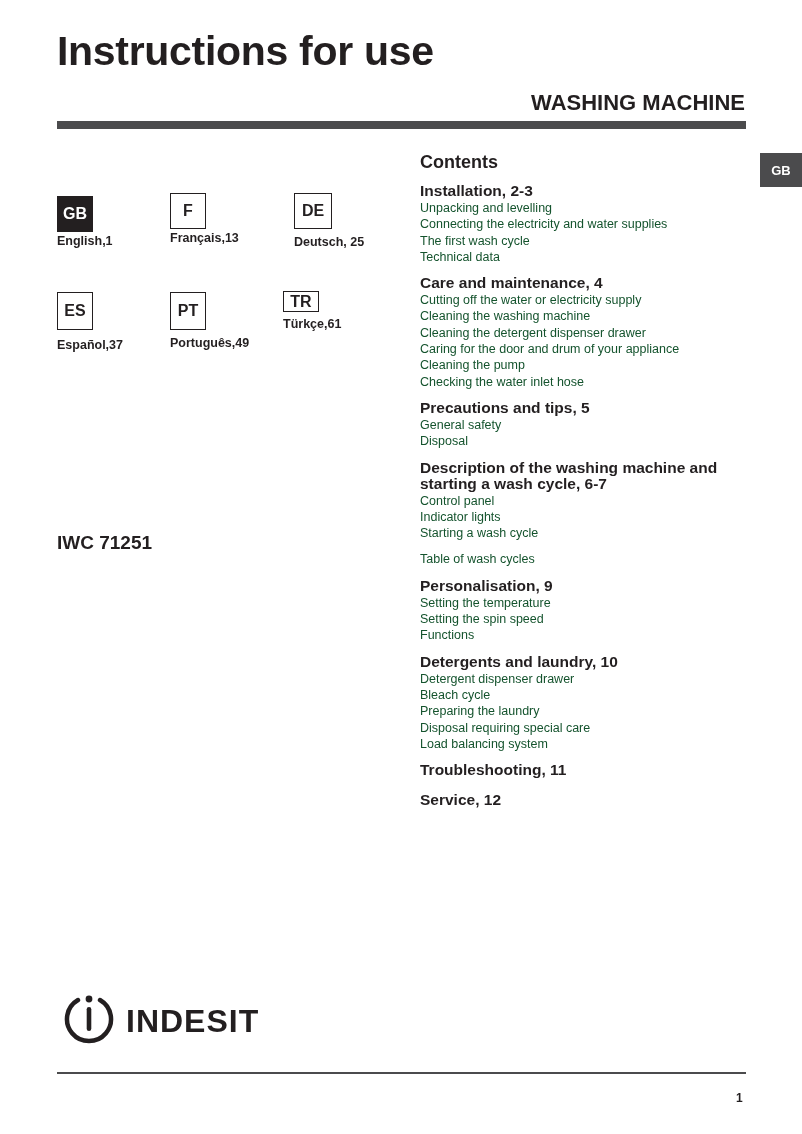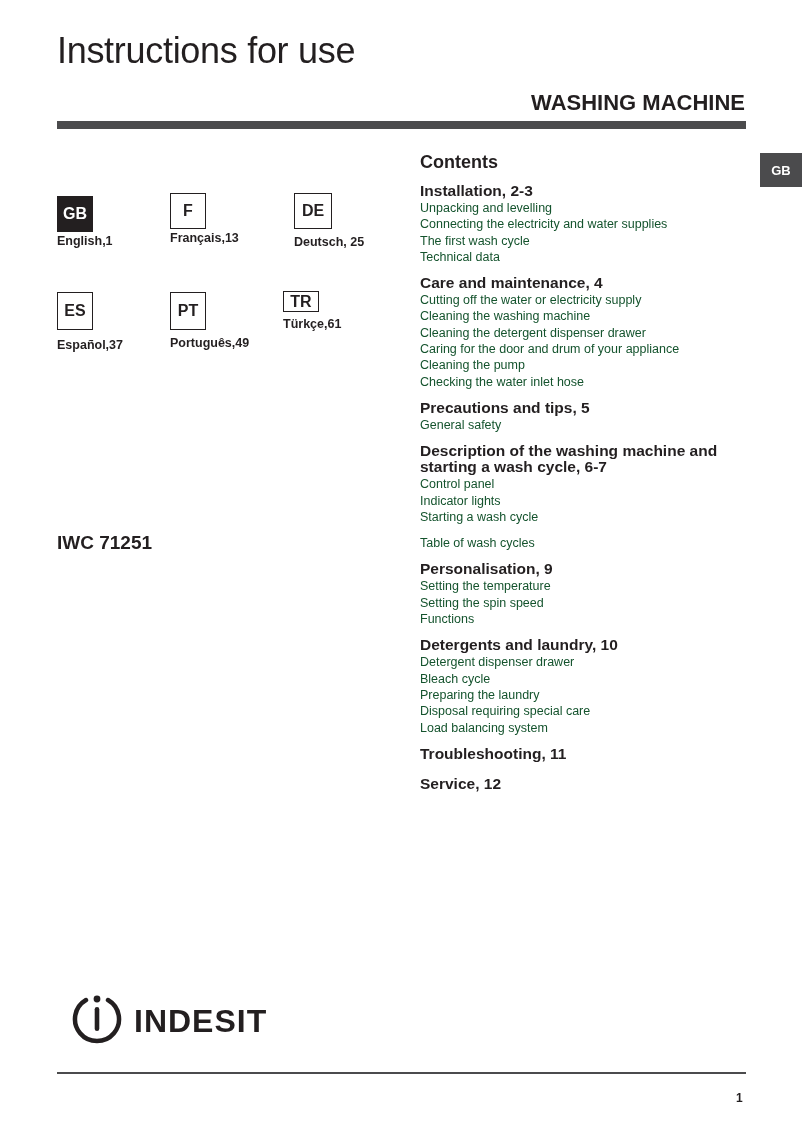--- a/index.html
+++ b/index.html
@@ -1,38 +1,38 @@
 <!DOCTYPE html>
 <html><head>
 <meta charset="utf-8">
 <style>
   html, body { margin:0; padding:0; background:#ffffff; }
   body { width:802px; height:1134px; position:relative; overflow:hidden;
          font-family:"Liberation Sans", sans-serif; color:#231f20; }
   .abs { position:absolute; }
-  .main-title { left:57px; top:26px; font-size:36px; font-weight:normal; letter-spacing:-0.3px; line-height:50px; }
+  .main-title { left:57px; top:26px; font-size:41px; font-weight:bold; letter-spacing:-0.3px; line-height:50px; }
   .subtitle { right:57px; top:92px; font-size:22px; font-weight:bold; line-height:22px; }
   .top-rule { left:57px; top:121px; width:689px; height:8px; background:#4b4b4d; }
   .side-tab { left:760px; top:153px; width:42px; height:34px; background:#4b4b4d; color:#fff;
               font-size:13px; font-weight:bold; display:flex; align-items:center; justify-content:center; }
   .lang { position:absolute; width:90px; }
   .lang .box { width:36px; height:36px; border:1px solid #231f20; box-sizing:border-box;
                display:flex; align-items:center; justify-content:center;
                font-size:16px; font-weight:bold; color:#231f20; }
   .lang .box.active { background:#231f20; color:#fff; }
   .lang .name { font-size:12.5px; font-weight:bold; margin-top:2px; white-space:nowrap; }
   .model { left:57px; top:532px; font-size:19px; font-weight:bold; }
   .contents { left:420px; top:151px; width:340px; }
   .contents h2 { margin:0 0 10px 0; font-size:18px; font-weight:bold; line-height:22px; }
   .section { margin-bottom:10px; }
   .section .head { font-size:15.5px; font-weight:bold; line-height:16px; margin-bottom:1px; }
   .section .item { font-size:12.5px; line-height:16.3px; color:#14532d; }
   .bottom-rule { left:57px; top:1072px; width:689px; height:2px; background:#4b4b4d; }
   .page-num { left:736px; top:1091px; font-size:12px; font-weight:bold; }
-  .logo { left:70px; top:992px; display:flex; align-items:center; }
+  .logo { left:62px; top:992px; display:flex; align-items:center; }
   .logo .wordmark { font-size:32px; font-weight:bold; letter-spacing:1px; margin-left:10px; color:#231f20; }
 </style>
 </head>
 <body>
 
 <div class="abs main-title">Instructions for use</div>
 <div class="abs subtitle">WASHING MACHINE</div>
 <div class="abs top-rule"></div>
 <div class="abs side-tab">GB</div>
 
@@ -82,20 +82,21 @@
     <div class="item">Cleaning the washing machine</div>
     <div class="item">Cleaning the detergent dispenser drawer</div>
     <div class="item">Caring for the door and drum of your appliance</div>
     <div class="item">Cleaning the pump</div>
     <div class="item">Checking the water inlet hose</div>
   </div>
 
   <div class="section">
     <div class="head">Precautions and tips, 5</div>
     <div class="item">General safety</div>
+    <div class="item">Disposal</div>
   </div>
 
   <div class="section">
     <div class="head">Description of the washing machine and starting a wash cycle, 6-7</div>
     <div class="item">Control panel</div>
     <div class="item">Indicator lights</div>
     <div class="item">Starting a wash cycle</div>
   </div>
 
   <div class="section">

